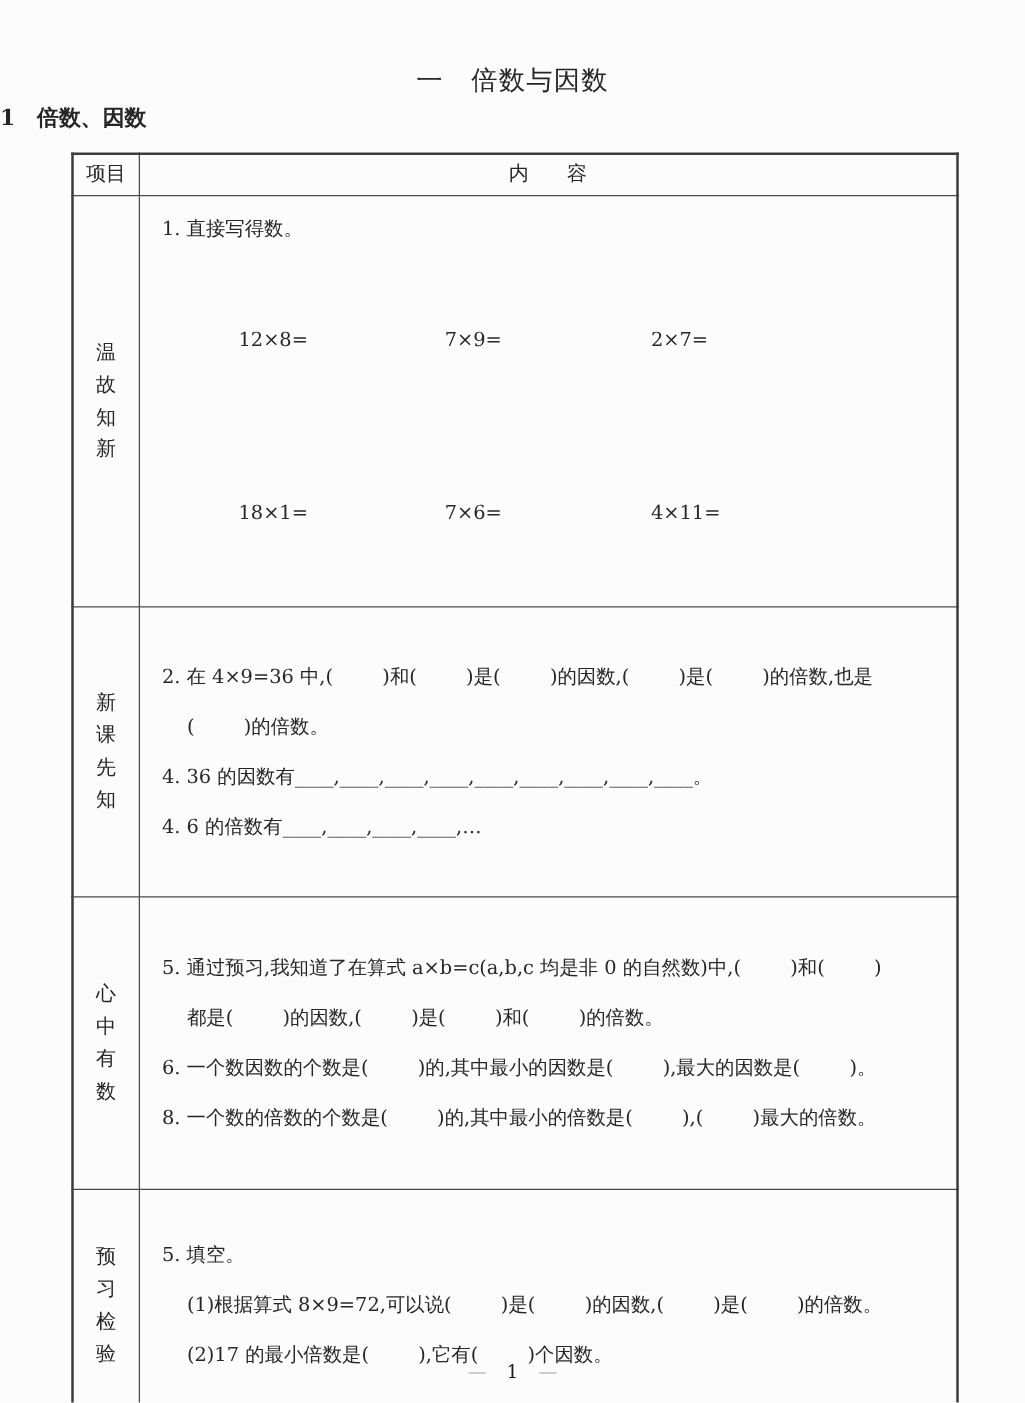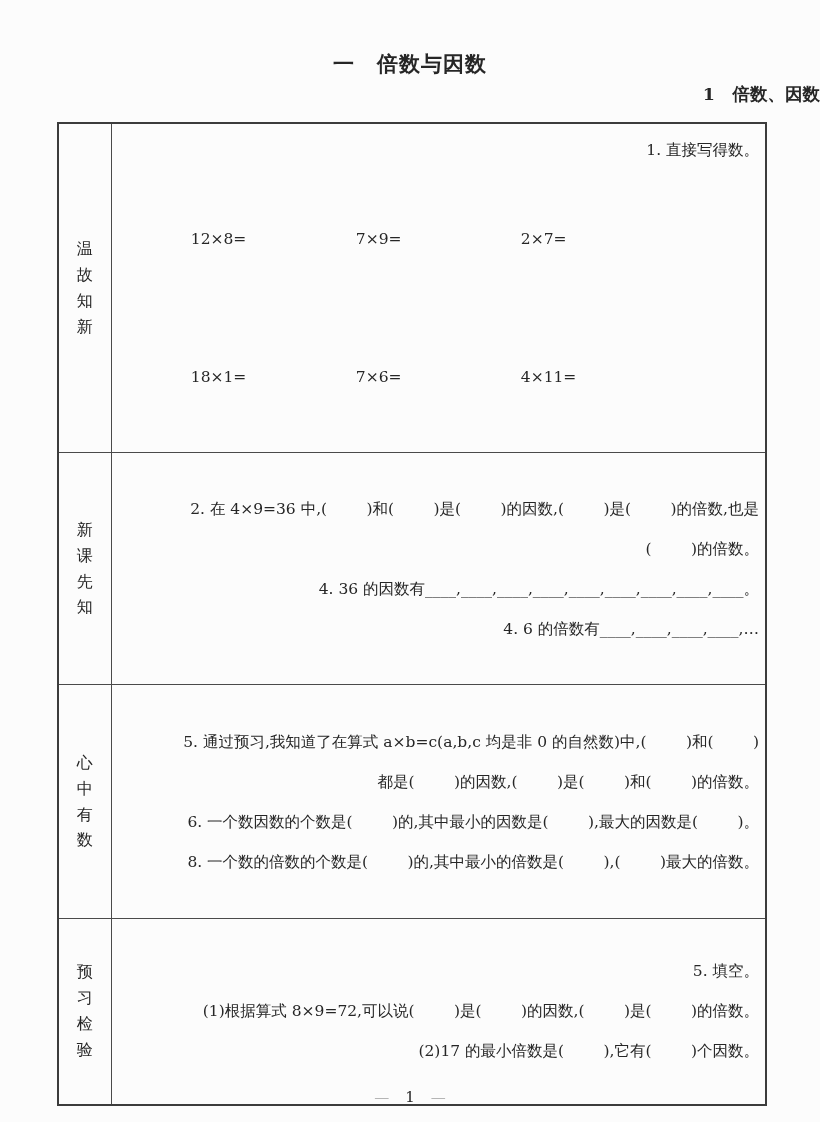--- a/index.html
+++ b/index.html
@@ -9,27 +9,27 @@
     background: #fcfcfc;
     font-family: "DejaVu Serif", serif;
     color: #262626;
   }
   .page { position: relative; width: 820px; height: 1122px; overflow: hidden; }
 
   .title {
     margin: 50px 0 4px 0;
     text-align: center;
     font-size: 21px;
-    font-weight: bold;
+    font-weight: normal;
     letter-spacing: 1px;
     white-space: pre-wrap;
   }
   .subtitle {
     margin: 0 0 0 0;
-    text-align: right;
+    text-align: left;
     font-size: 17.5px;
     font-weight: bold;
     white-space: pre-wrap;
   }
 
   table.ws {
     position: absolute;
     left: 57px; top: 122px;
     width: 708px;
     border-collapse: collapse;
@@ -66,21 +66,20 @@
 
   .content-cell {
     vertical-align: middle;
     font-size: 15.5px;
     padding: 6px 6px 6px 8px;
   }
   .q-line {
     line-height: 40px;
     white-space: pre-wrap;
     padding-left: 10px;
-    text-align: right;
   }
   .indent { padding-left: 30px; }
   .eq-row { line-height: 46px; padding-left: 22px; white-space: pre; }
   .eq { display: inline-block; width: 165px; white-space: pre; }
 
   .footer {
     position: absolute;
     left: 0; bottom: 16px;
     width: 100%;
     text-align: center;
@@ -97,20 +96,24 @@
   <h1 class="title">一　倍数与因数</h1>
   <h2 class="subtitle">1　倍数、因数</h2>
 
   <table class="ws">
     <colgroup>
         <col class="c-label">
         <col class="c-content">
       </colgroup>
 
     <tbody>
+        <tr class="r-header">
+      <th class="header-cell">项目</th>
+      <th class="header-cell">内      容</th>
+    </tr>
 
     <tr class="r1">
       <td class="label-cell">
         <span class="label-stack">温
 故
 知
 新</span>
       </td>
       <td class="content-cell">
         <div class="q-line">1. 直接写得数。</div>

